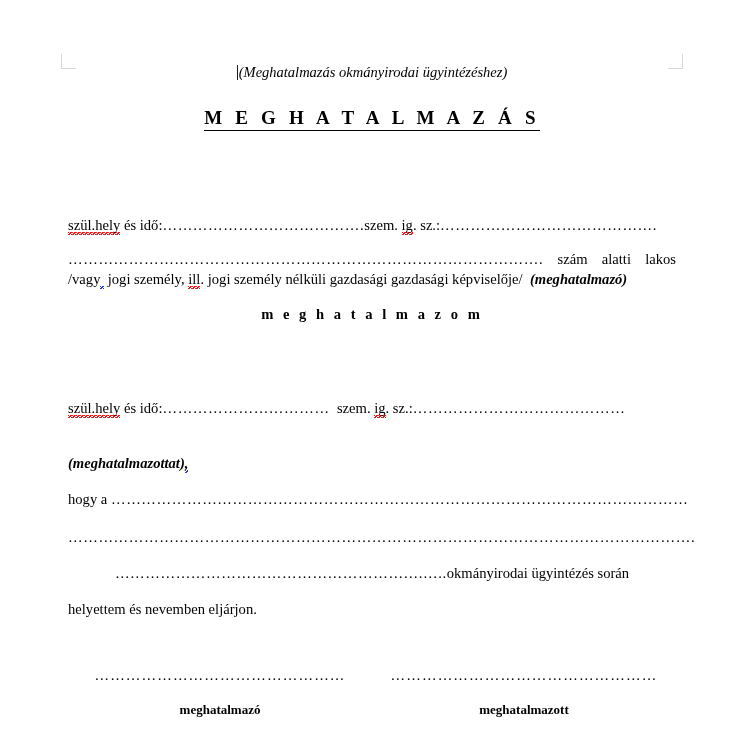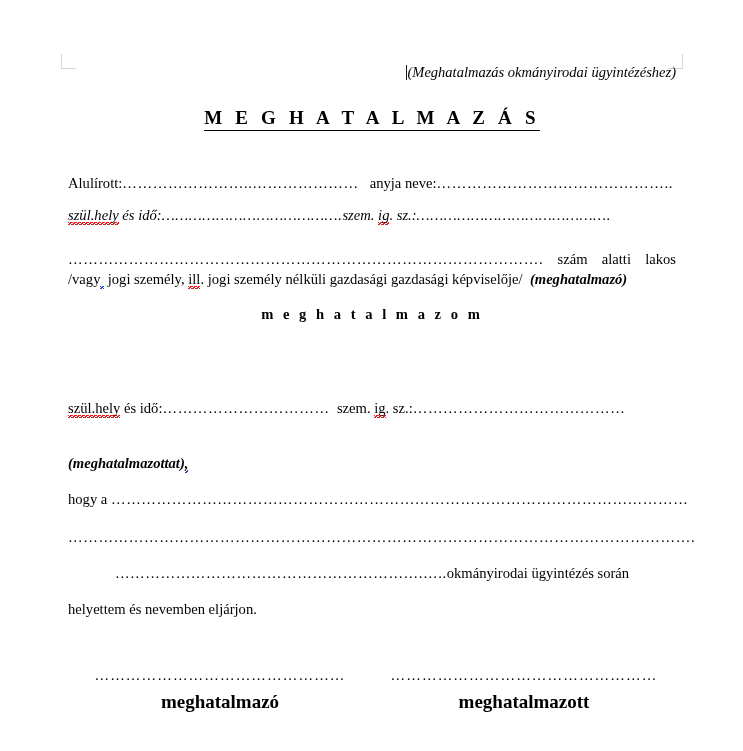--- a/index.html
+++ b/index.html
@@ -33,21 +33,21 @@
     top: 0;
     width: 608px;
     height: 751px;
   }
 
   .hdr-note {
     position: absolute;
     top: 64px;
     left: 0;
     width: 608px;
-    text-align: right;
+    text-align: center;
     font-style: italic;
     font-size: 14.5px;
     white-space: nowrap;
   }
   .caret {
     display: inline-block;
     width: 0;
     border-left: 1.4px solid #1a1a1a;
     height: 15px;
     vertical-align: -3px;
@@ -141,41 +141,38 @@
     display: block;
     font-size: 14.6px;
     letter-spacing: 1.1px;
     line-height: 14px;
     overflow: hidden;
     white-space: nowrap;
   }
   .sig .sig-label {
     display: block;
     font-weight: bold;
-    font-size: 19px;
-    margin-top: 9px;
+    font-size: 13px;
+    margin-top: 20px;
   }
 </style>
 </head>
 <body>
 
 <div class="corner corner-tl"></div>
 <div class="corner corner-tr"></div>
 
 <div class="doc">
 
   <div class="hdr-note"><span class="caret"></span><span>(Meghatalmazás okmányirodai ügyintézéshez)</span></div>
 
   <div class="title"><span class="t">M E G H A T A L M A Z Á S</span></div>
 
-  <div class="line" style="top:174px;">
-    <span>Alulírott:</span><span class="dots">……………………..…………………</span>&nbsp;&nbsp;&nbsp;<span>anyja neve:</span><span class="dots">………………………………………..</span>
-  </div>
-
-  <div class="line" style="top:206px;font-style:italic;">
+
+  <div class="line" style="top:216px;">
     <span class="sq-red">szül.hely</span><span> és idő:</span><span class="dots">………………………………….</span><span>szem. </span><span class="sq-red">ig</span><span>. sz.:</span><span class="dots">…………………………………….</span>
   </div>
 
   <div class="just" style="top:250px;">
     <span class="dots">………………………………………………………………………………….</span> <span>szám alatti lakos</span>
   </div>
 
   <div class="line" style="top:270px;">
     <span>/vagy</span><span class="sq-blue">&nbsp;</span><span> jogi személy, </span><span class="sq-red">ill</span><span>. jogi személy nélküli gazdasági gazdasági képviselője/</span>&nbsp;&nbsp;<span class="bi">(meghatalmazó)</span>
   </div>

